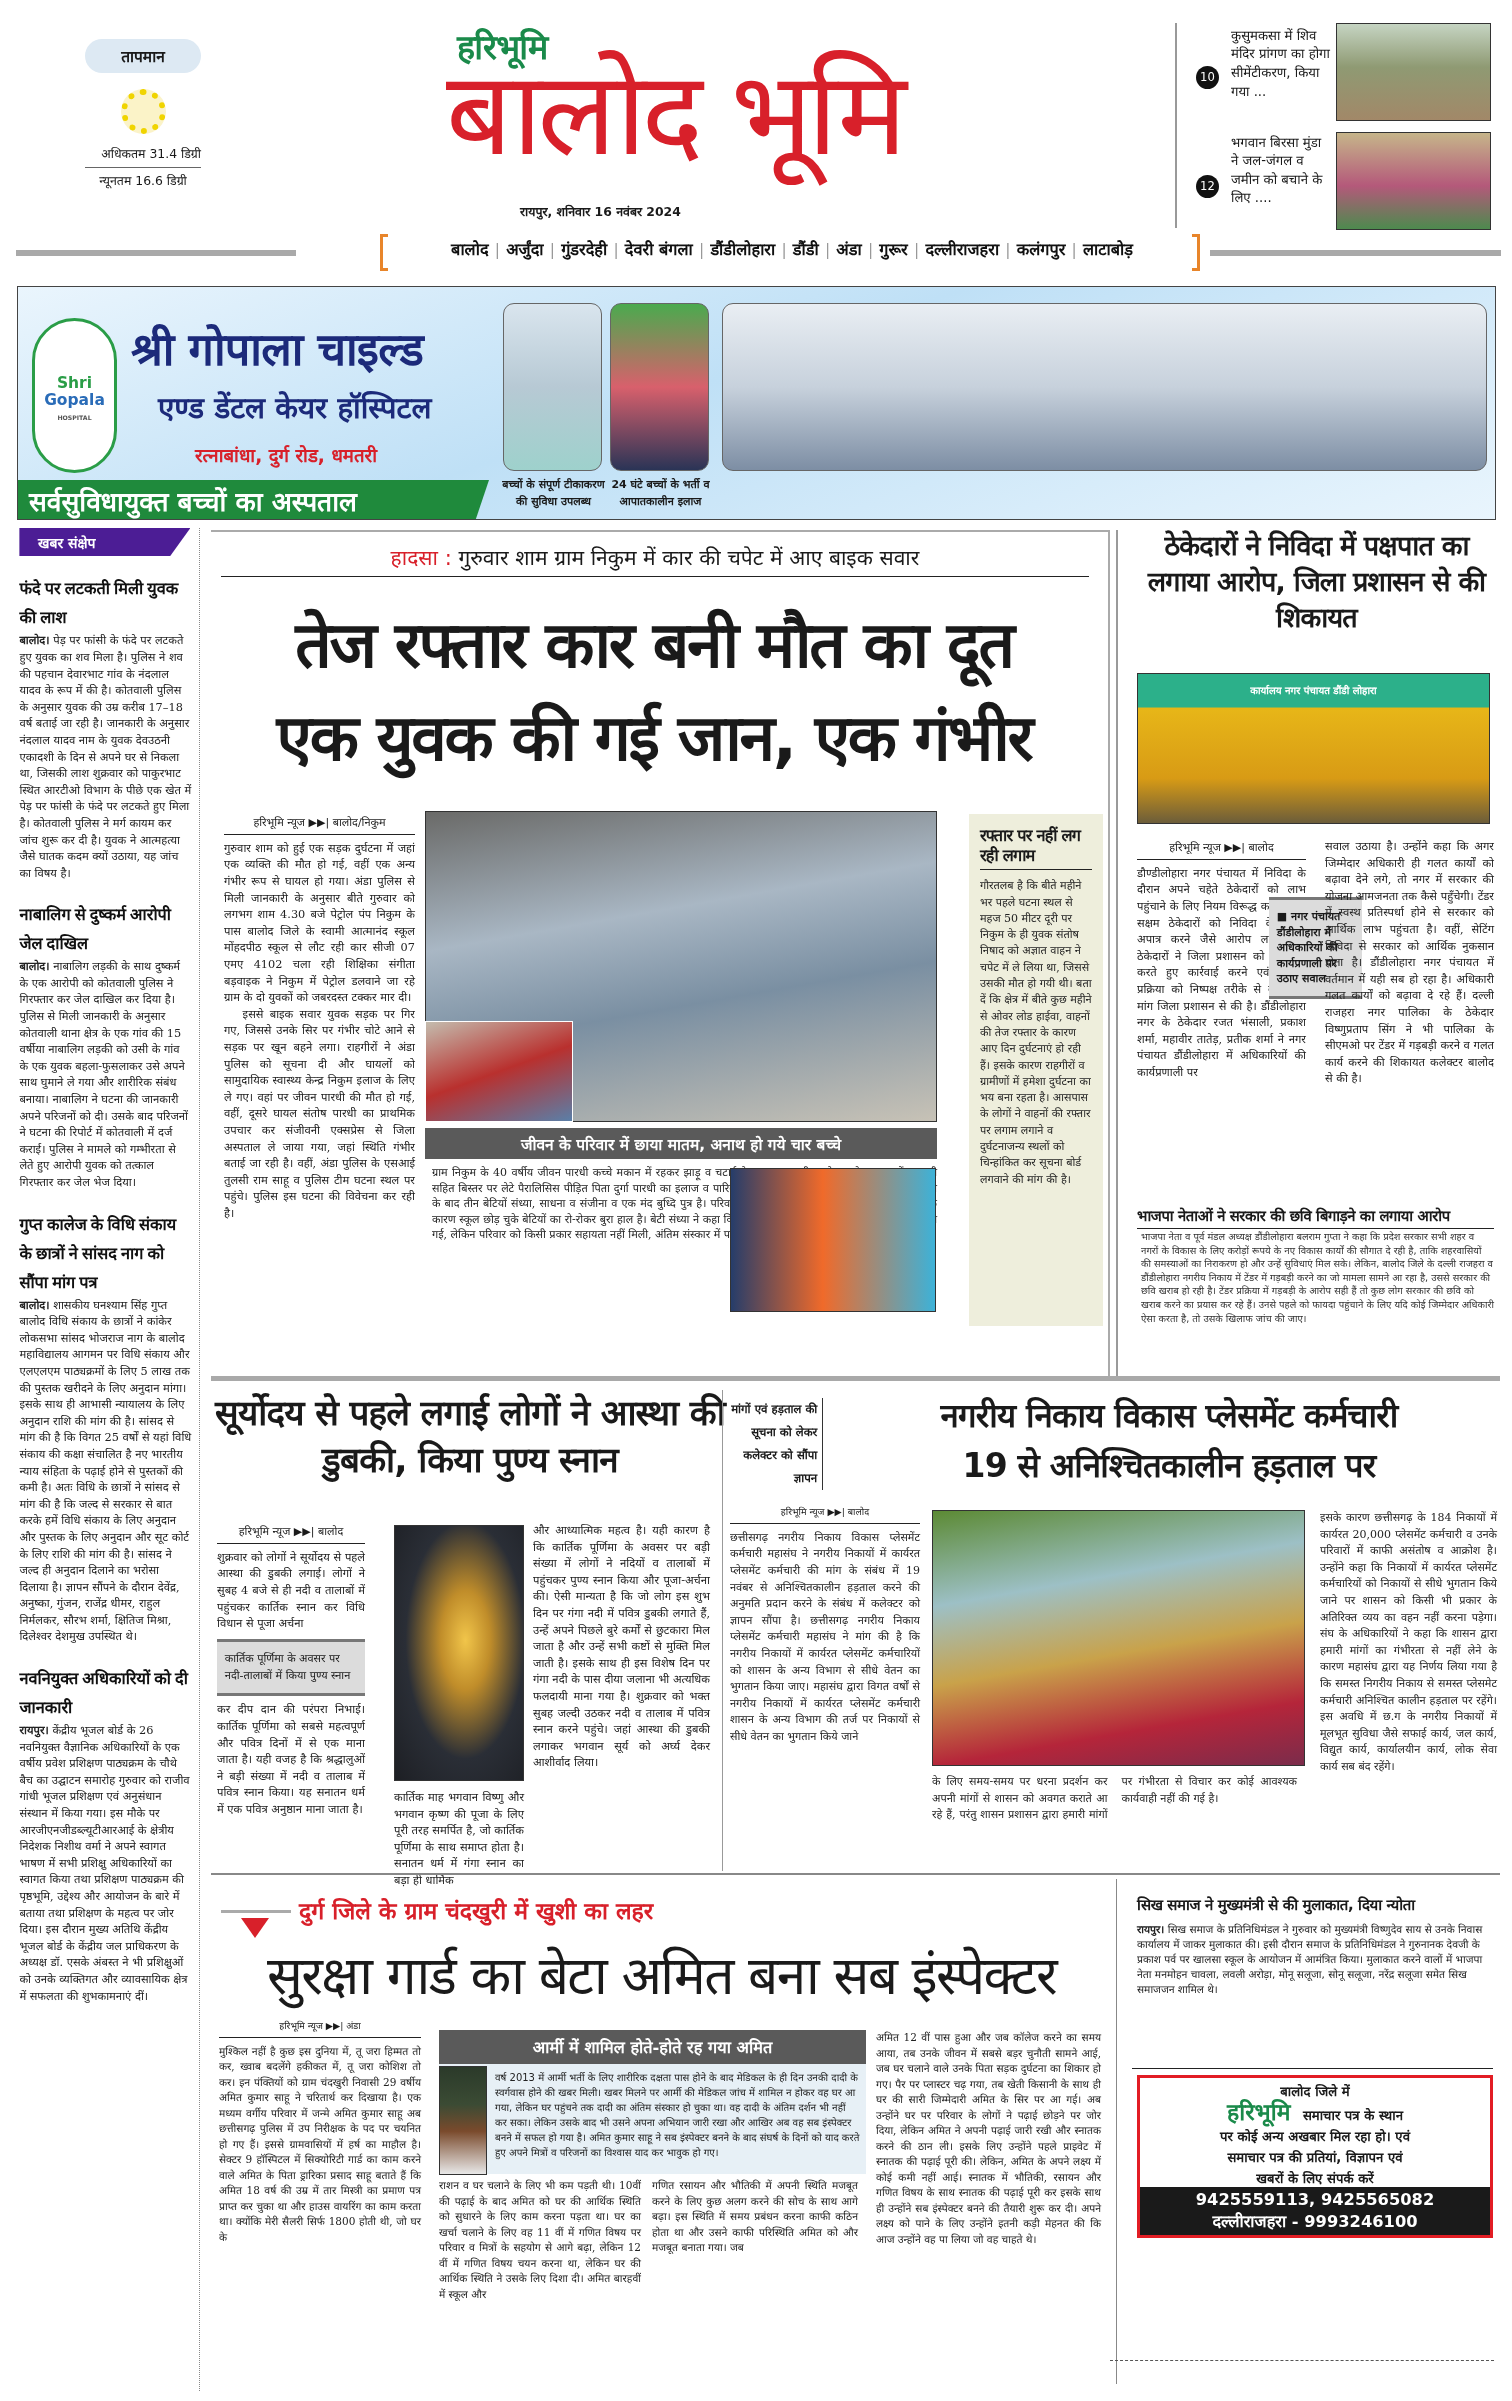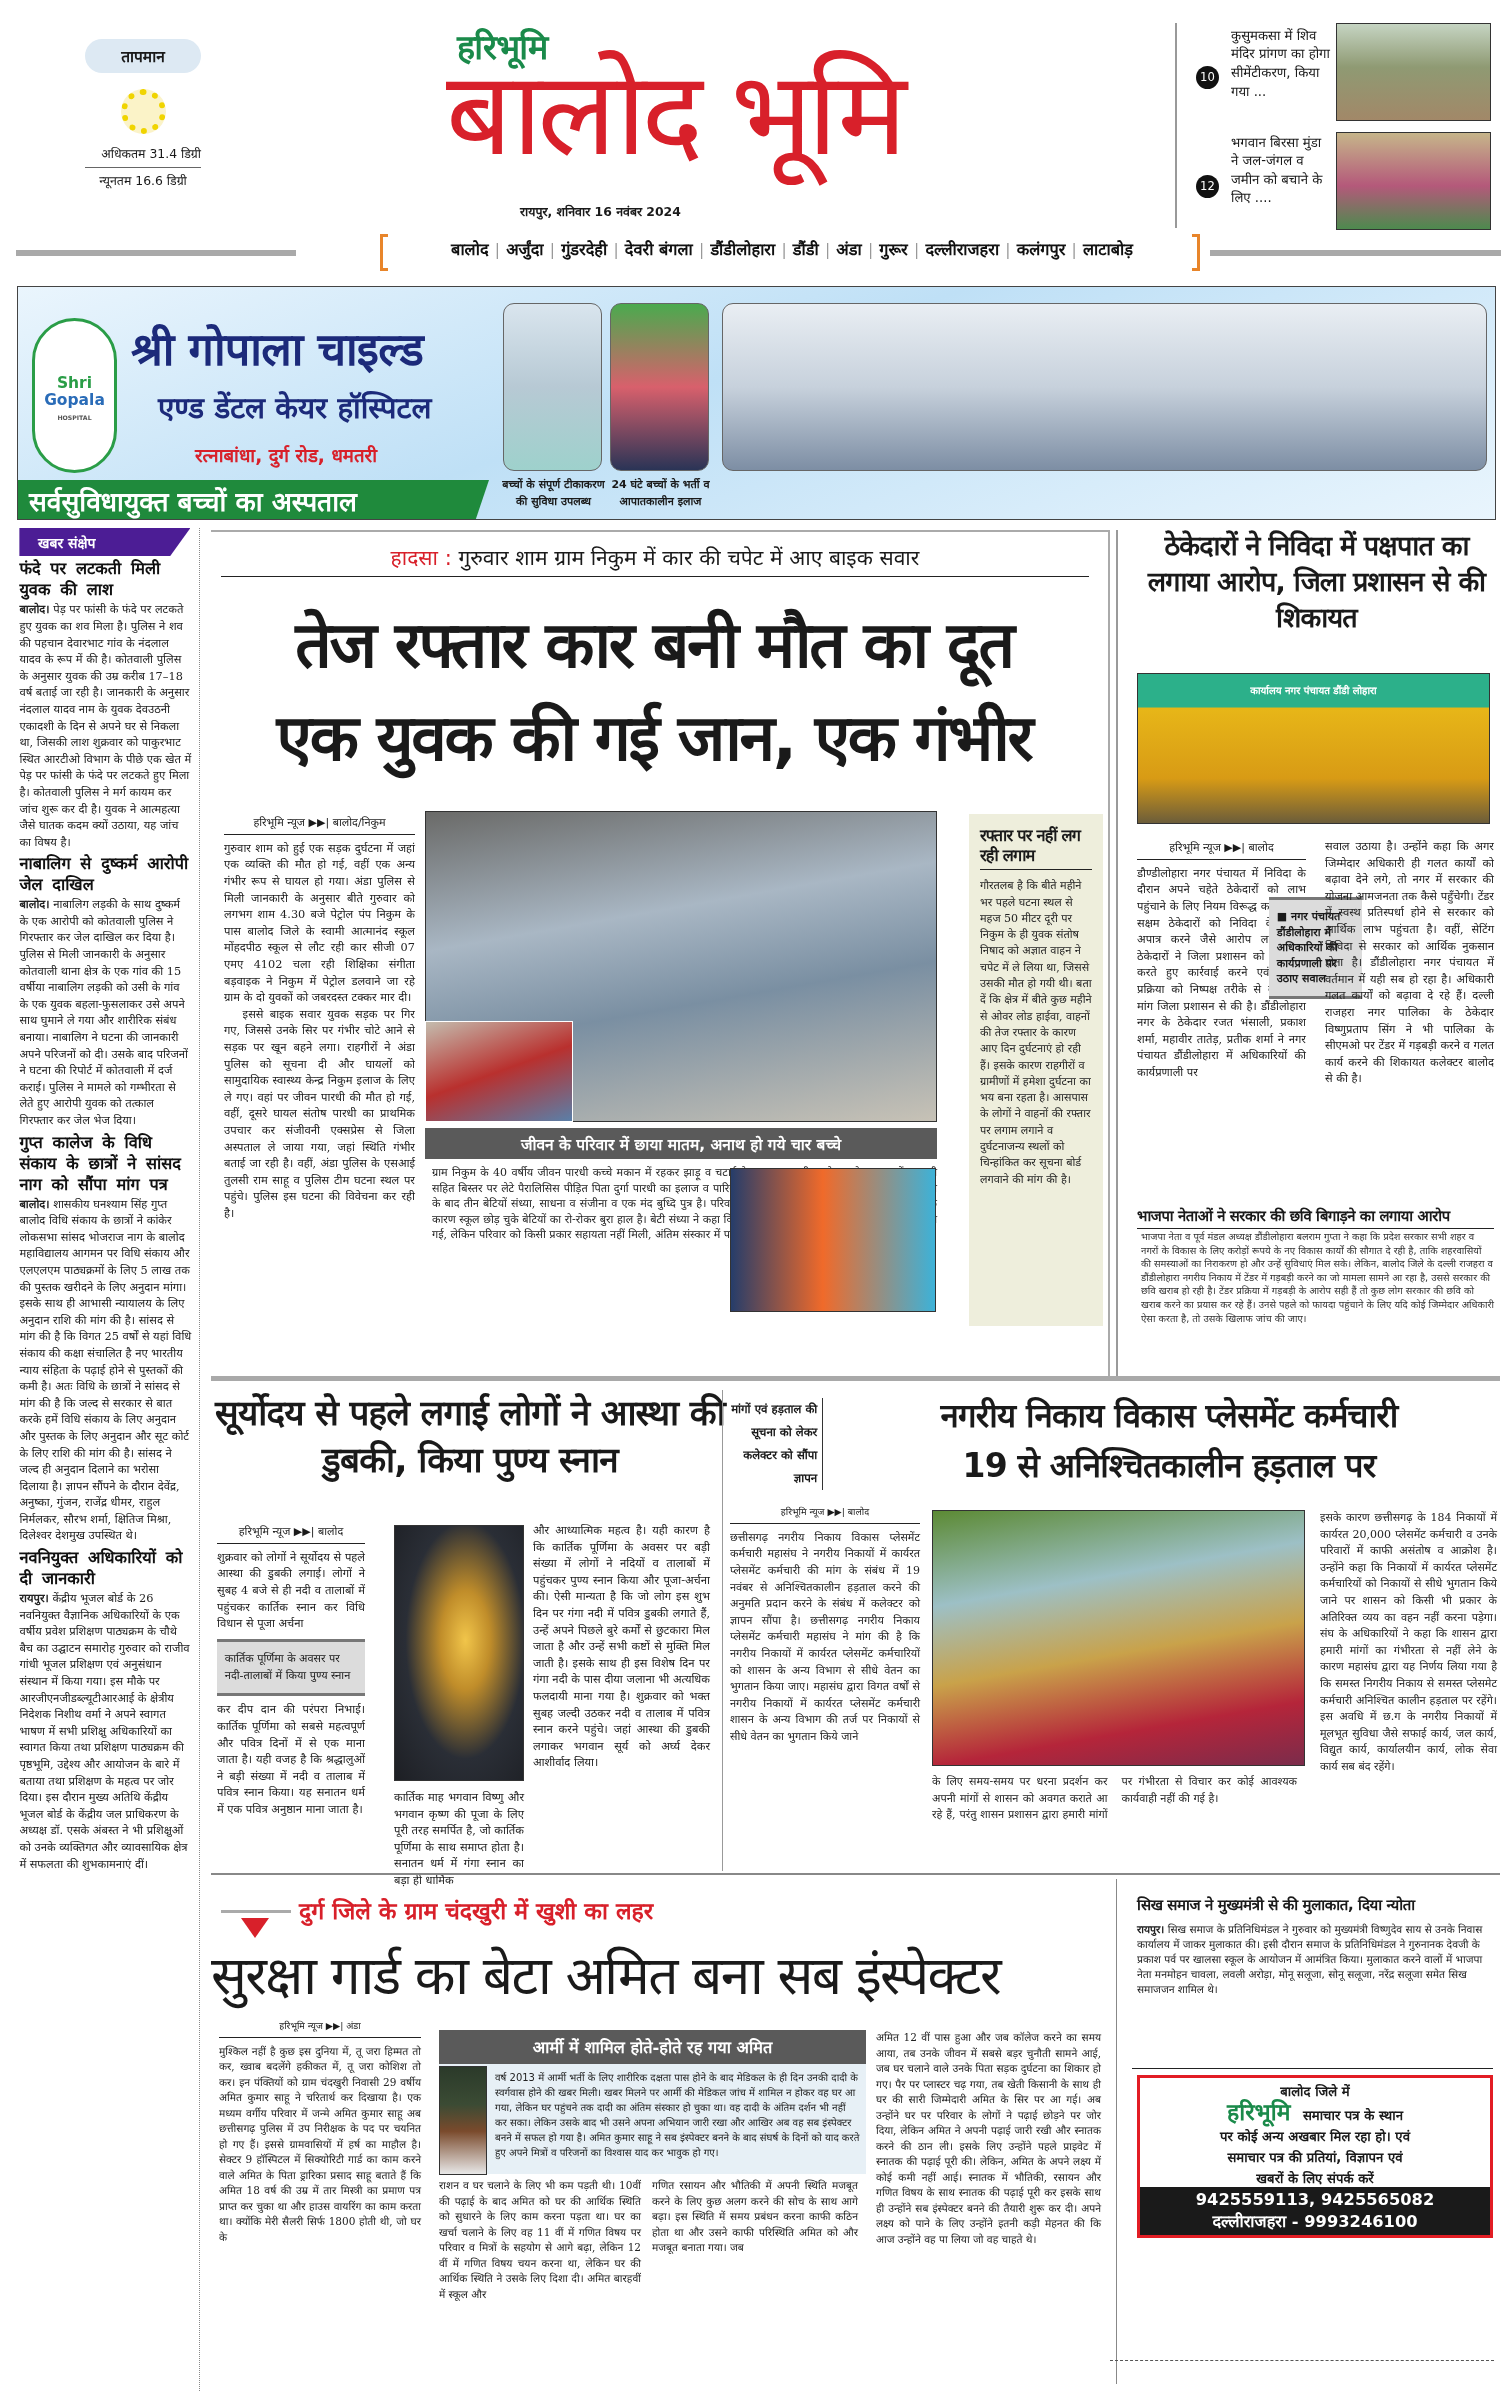--- a/index.html
+++ b/index.html
@@ -23,21 +23,21 @@
 .ad{position:absolute;left:17px;top:286px;width:1479px;height:234px;border:1.6px solid #444;background:linear-gradient(160deg,#eaf5fd 0%,#bfe0f6 45%,#e9f5fd 100%);overflow:hidden}
 .ad-logo{position:absolute;left:14px;top:31px;width:85px;height:155px;border-radius:43px;border:3.1px solid #2a9d47;background:#fff;text-align:center;padding-top:54px;color:#2a6cb8;font-weight:bold;font-size:15.5px;line-height:17px}
 .ad-title{position:absolute;left:113px;top:29.5px;font-size:45px;font-weight:bold;color:#1c2a7a;letter-spacing:-0.8px}
 .ad-sub{position:absolute;left:140px;top:99px;font-size:29.5px;font-weight:bold;color:#1c2a7a}
 .ad-addr{position:absolute;left:177px;top:155px;font-size:18.6px;font-weight:bold;color:#d8202a}
 .ad-green{position:absolute;left:0;top:193px;width:471px;height:42px;background:#1f8a3c;color:#fff;font-size:26.4px;font-weight:bold;padding:3.1px 11px;clip-path:polygon(0 0,100% 0,97% 100%,0 100%)}
 .ad-photo{position:absolute;top:15.5px;height:168px;border-radius:11px;border:1.6px solid #666;background:#9cb4c8}
 .ad-cap{position:absolute;font-size:11px;font-weight:bold;text-align:center;line-height:17px}
 
 .brief-tag{background:#4c1d95;color:#fff;font-weight:bold;font-size:14px;padding:4.7px 18.6px;display:inline-block;clip-path:polygon(0 0,100% 0,88% 100%,0 100%);width:171px}
-.brief-h{font-family:Liberation Mono, monospace;font-weight:bold;font-size:16.3px;line-height:21px;color:#111;margin-top:3px}
+.brief-h{font-family:Liberation Serif, serif;font-weight:bold;font-size:16.3px;line-height:29px;color:#111;margin-top:18px}
 .brief-p{font-family:"DejaVu Serif",serif;font-size:11.3px;line-height:16.6px;color:#222}
 .brief-p b{font-weight:bold}
 .box-grey{background:#dcdcdc;border-top:3.9px solid #777;border-bottom:3.9px solid #777;padding:9.3px 7.8px;font-weight:bold;font-size:12.4px;line-height:17px}
 .cream{background:#eeeedc;padding:12.4px 11px}
 .darkbar{background:#5a5a5a;color:#fff;text-align:center;font-weight:bold}
 .notice{position:absolute;left:1137px;top:2075px;width:356px;height:163px;border:3.1px solid #e21d24}
 </style>
 </head>
 <body>
 
@@ -170,21 +170,21 @@
 </div>
 <div class="photo" style="left:932px;top:1510px;width:373px;height:256px;background:linear-gradient(170deg,#5c8a34 0%,#9dc0c6 30%,#c9a24a 55%,#b5253a 80%,#7b2c4b 100%)"></div>
 <p class="abs body-txt" style="left:932px;top:1774px;width:365px;column-count:2;column-gap:14px;font-size:11px">के लिए समय-समय पर धरना प्रदर्शन कर अपनी मांगों से शासन को अवगत कराते आ रहे हैं, परंतु शासन प्रशासन द्वारा हमारी मांगों पर गंभीरता से विचार कर कोई आवश्यक कार्यवाही नहीं की गई है।</p>
 <p class="abs body-txt" style="left:1320px;top:1510px;width:177px;font-size:11px">इसके कारण छत्तीसगढ़ के 184 निकायों में कार्यरत 20,000 प्लेसमेंट कर्मचारी व उनके परिवारों में काफी असंतोष व आक्रोश है। उन्होंने कहा कि निकायों में कार्यरत प्लेसमेंट कर्मचारियों को निकायों से सीधे भुगतान किये जाने पर शासन को किसी भी प्रकार के अतिरिक्त व्यय का वहन नहीं करना पड़ेगा। संघ के अधिकारियों ने कहा कि शासन द्वारा हमारी मांगों का गंभीरता से नहीं लेने के कारण महासंघ द्वारा यह निर्णय लिया गया है कि समस्त निगरीय निकाय से समस्त प्लेसमेट कर्मचारी अनिश्चित कालीन हड़ताल पर रहेंगे। इस अवधि में छ.ग के नगरीय निकायों में मूलभूत सुविधा जैसे सफाई कार्य, जल कार्य, विद्युत कार्य, कार्यालयीन कार्य, लोक सेवा कार्य सब बंद रहेंगे।</p>
 
 <div class="hrule" style="left:211px;top:1873px;width:1289px;height:2.3px;background:#888"></div>
 
 <div class="abs" style="left:221px;top:1910px;width:70px;height:3.1px;background:#aaa"></div>
 <div class="abs" style="left:241px;top:1918px;width:0;height:0;border-left:14px solid transparent;border-right:14px solid transparent;border-top:20px solid #d8202a"></div>
 <div class="abs" style="left:299px;top:1894px;font-size:23px;font-weight:bold;color:#d8202a">दुर्ग जिले के ग्राम चंदखुरी में खुशी का लहर</div>
-<div class="abs hl" style="left:211px;top:1941px;width:901px;font-size:53px;line-height:70px;text-align:left;letter-spacing:-1.6px;font-weight:normal">सुरक्षा गार्ड का बेटा अमित बना सब इंस्पेक्टर</div>
+<div class="abs hl" style="left:211px;top:1941px;width:901px;font-size:53px;line-height:70px;text-align:center;letter-spacing:-1.6px;font-weight:normal">सुरक्षा गार्ड का बेटा अमित बना सब इंस्पेक्टर</div>
 
 <div class="abs" style="left:219px;top:2019px;width:202px">
   <div class="byline" style="font-size:9.3px">हरिभूमि न्यूज ▶▶| अंडा</div>
   <p class="body-txt" style="font-size:10.5px;line-height:15.5px">मुश्किल नहीं है कुछ इस दुनिया में, तू जरा हिम्मत तो कर, ख्वाब बदलेंगे हकीकत में, तू जरा कोशिश तो कर। इन पंक्तियों को ग्राम चंदखुरी निवासी 29 वर्षीय अमित कुमार साहू ने चरितार्थ कर दिखाया है। एक मध्यम वर्गीय परिवार में जन्मे अमित कुमार साहू अब छत्तीसगढ़ पुलिस में उप निरीक्षक के पद पर चयनित हो गए हैं। इससे ग्रामवासियों में हर्ष का माहौल है। सेक्टर 9 हॉस्पिटल में सिक्योरिटी गार्ड का काम करने वाले अमित के पिता ड्रारिका प्रसाद साहू बताते हैं कि अमित 18 वर्ष की उम्र में तार मिस्त्री का प्रमाण पत्र प्राप्त कर चुका था और हाउस वायरिंग का काम करता था। क्योंकि मेरी सैलरी सिर्फ 1800 होती थी, जो घर के</p>
 </div>
 <div class="abs" style="left:439px;top:2030px;width:427px;height:144px;background:#e7f0f6">
   <div class="darkbar" style="font-size:16.3px;padding:6.2px 0">आर्मी में शामिल होते-होते रह गया अमित</div>
   <div class="photo" style="left:0;top:36px;width:48px;height:109px;background:linear-gradient(180deg,#2b3a2a 0%,#3b4b34 35%,#7a4a2c 60%,#e8e8e8 100%)"></div>
   <p class="abs" style="left:56px;top:40px;width:365px;font-size:10px;line-height:15px;color:#222">वर्ष 2013 में आर्मी भर्ती के लिए शारीरिक दक्षता पास होने के बाद मेडिकल के ही दिन उनकी दादी के स्वर्गवास होने की खबर मिली। खबर मिलने पर आर्मी की मेडिकल जांच में शामिल न होकर वह घर आ गया, लेकिन घर पहुंचने तक दादी का अंतिम संस्कार हो चुका था। वह दादी के अंतिम दर्शन भी नहीं कर सका। लेकिन उसके बाद भी उसने अपना अभियान जारी रखा और आखिर अब वह सब इंस्पेक्टर बनने में सफल हो गया है। अमित कुमार साहू ने सब इंस्पेक्टर बनने के बाद संघर्ष के दिनों को याद करते हुए अपने मित्रों व परिजनों का विश्वास याद कर भावुक हो गए।</p>
 </div>

